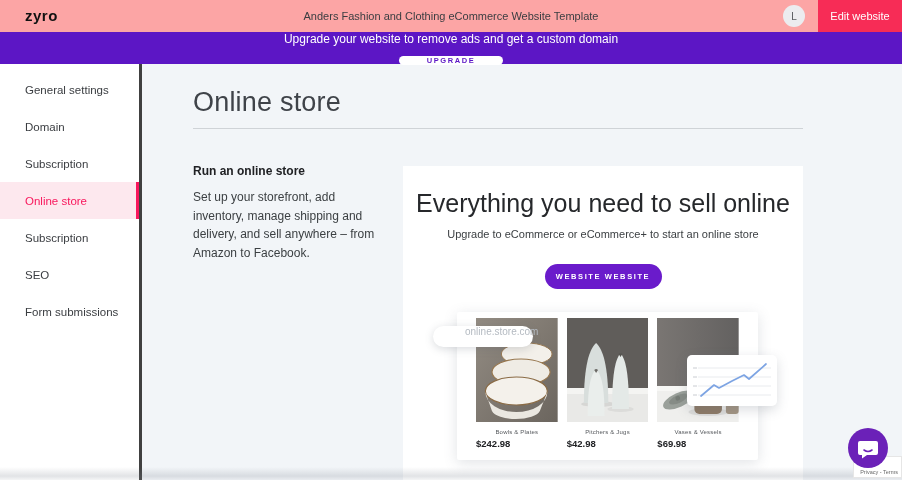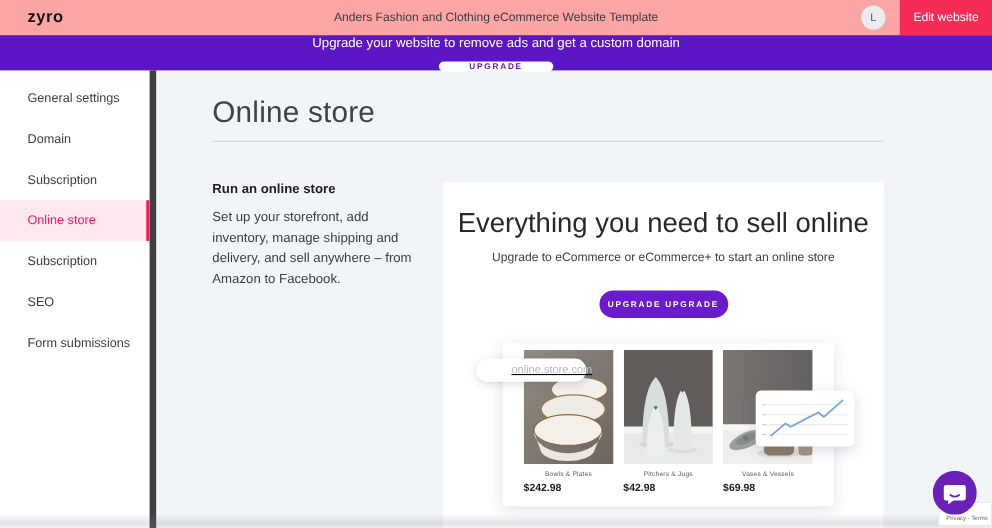--- a/index.html
+++ b/index.html
@@ -13,21 +13,21 @@
   .header-title { position:absolute; left:0; right:0; top:10px; text-align:center; font-size:11px; color:#3a3d41; }
   .avatar { position:absolute; left:783px; top:5px; width:22px; height:22px; border-radius:50%; background:#ececef; color:#55585c; font-size:10px; display:flex; align-items:center; justify-content:center; }
   .edit-btn { position:absolute; right:0; top:0; width:84px; height:32px; background:var(--brand-pink); color:#fff; font-size:11px; border:none; display:flex; align-items:center; justify-content:center; cursor:pointer; }
 
   
   .banner { position:absolute; top:32px; left:0; width:902px; height:32px; background:var(--banner-purple); display:flex; align-items:center; justify-content:center; gap:10px; z-index:5;flex-direction:column; }
   .banner-text { color:#fff; font-size:12px; }
   .banner-pill { height:21px; padding:0 28px; background:#fff; border:none; border-radius:11px; color:var(--banner-purple); font-size:7.5px; font-weight:bold; letter-spacing:1.6px; cursor:pointer; }
 
   
-  .sidebar { position:absolute; top:64px; left:0; width:142px; height:416px; background:#fff; border-right:6px solid #404040; padding-top:7px; z-index:2; }
+  .sidebar { position:absolute; top:64px; left:0; width:142px; height:416px; background:#fff; border-right:3px solid #404040; padding-top:7px; z-index:2; }
   .nav-item { height:37px; display:flex; align-items:center; padding-left:25px; font-size:11.5px; color:#3a3d41; cursor:pointer; }
   .nav-item.active { background:var(--active-pink-bg); color:var(--active-pink); border-right:3px solid var(--active-pink); }
 
   
   .main { position:absolute; top:64px; left:142px; width:760px; height:416px; }
   .page-title { position:absolute; left:51px; top:23px; font-size:27px; font-weight:400; color:#3f4349; letter-spacing:.2px; }
   .title-rule { position:absolute; left:51px; top:64px; width:610px; height:1px; background:#cfd3d7; }
   .intro { position:absolute; left:51px; top:100px; width:182px; }
   .intro-heading { font-size:12px; font-weight:bold; color:#202124; margin-bottom:10px; }
   .intro-desc { font-size:12px; color:#3c4043; line-height:1.55; }
@@ -39,21 +39,21 @@
   .panel-btn { display:block; margin:24px auto 0; width:117px; height:25px; background:var(--button-purple); color:#fff; border:none; border-radius:13px; font-size:7.5px; font-weight:bold; letter-spacing:1.6px; cursor:pointer; }
 
   
   .mock-card { position:absolute; left:54px; top:146px; width:301px; height:148px; background:#fff; box-shadow:0 3px 14px rgba(90,100,115,.18); border-radius:2px; padding:6px 19px 0; display:flex; gap:9px; }
   .product { flex:1; }
   .product-img { width:100%; height:104px; overflow:hidden; }
   .product-img svg { display:block; }
   .product-name { margin-top:7px; text-align:center; font-size:6px; color:#55585c; letter-spacing:.2px; }
   .product-price { margin-top:3px; font-size:9.5px; font-weight:bold; color:#202124; }
 
-  .url-pill { position:absolute; left:30px; top:160px; width:100px; height:21px; background:#fff; border-radius:11px; box-shadow:0 2px 8px rgba(80,90,105,.22); display:flex; align-items:center; gap:23px; padding:0 9px; z-index:3;text-decoration:underline; }
+  .url-pill { position:absolute; left:30px; top:160px; width:100px; height:21px; background:#fff; border-radius:11px; box-shadow:0 2px 8px rgba(80,90,105,.22); display:flex; align-items:flex-start; gap:23px; padding:0 9px; z-index:3; }
   .url-text { font-size:10px; color:#b4bac1; }
 
   .chart-card { position:absolute; left:284px; top:189px; width:90px; height:51px; background:#fff; border-radius:5px; box-shadow:0 4px 12px rgba(90,100,115,.22); z-index:3; }
 
   
   .recaptcha { position:absolute; left:853px; top:456px; width:49px; height:22px; background:#fff; border:1px solid #e6e6e6; display:flex; align-items:flex-end; justify-content:flex-end; padding:2px 3px; z-index:6; }
   .recaptcha span { font-size:5.5px; color:#6a6a6a; }
   .chat-fab { position:absolute; left:848px; top:428px; width:40px; height:40px; border:none; background:transparent; cursor:pointer; z-index:7; padding:0; }
   .bottom-fade { position:absolute; left:0; bottom:0; width:902px; height:13px; background:linear-gradient(to bottom, rgba(120,128,140,0) 0%, rgba(120,128,140,.22) 70%, rgba(170,175,184,.12) 100%); z-index:4; pointer-events:none; }
 </style>
@@ -89,21 +89,21 @@
     <div class="title-rule"></div>
 
     <div class="intro">
       <div class="intro-heading">Run an online store</div>
       <div class="intro-desc">Set up your storefront, add inventory, manage shipping and delivery, and sell anywhere – from Amazon to Facebook.</div>
     </div>
 
     <div class="panel">
       <div class="panel-title">Everything you need to sell online</div>
       <div class="panel-sub">Upgrade to eCommerce or eCommerce+ to start an online store</div>
-      <button class="panel-btn">UPGRADE UPGRADE</button>
+      <button class="panel-btn">WEBSITE WEBSITE</button>
 
       <div class="mock-card">
         <div class="product">
           <div class="product-img">
             <svg width="100%" height="104" viewBox="0 0 87 104" preserveAspectRatio="none">
               <defs>
                   <linearGradient id="g1" x1="0" y1="0" x2="1" y2="1">
                 <stop offset="0" stop-color="#938c83"></stop>
                     <stop offset="1" stop-color="#6b655e"></stop>
               </linearGradient>

